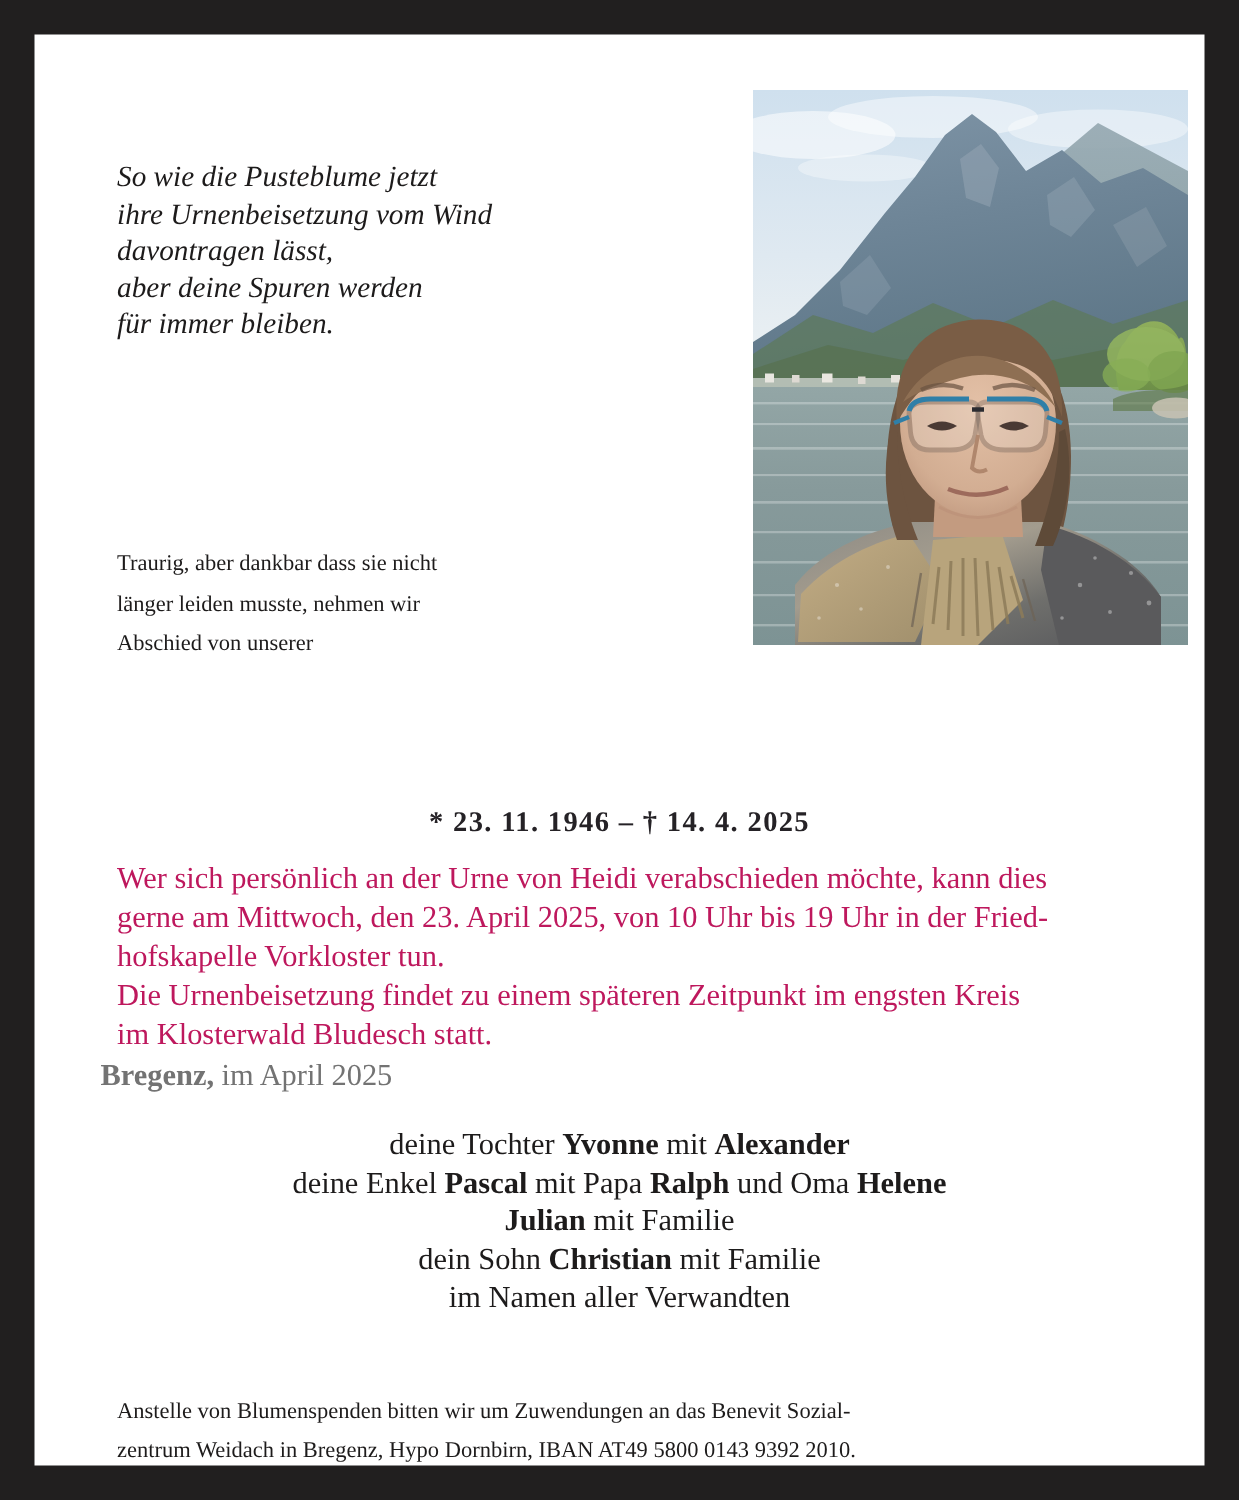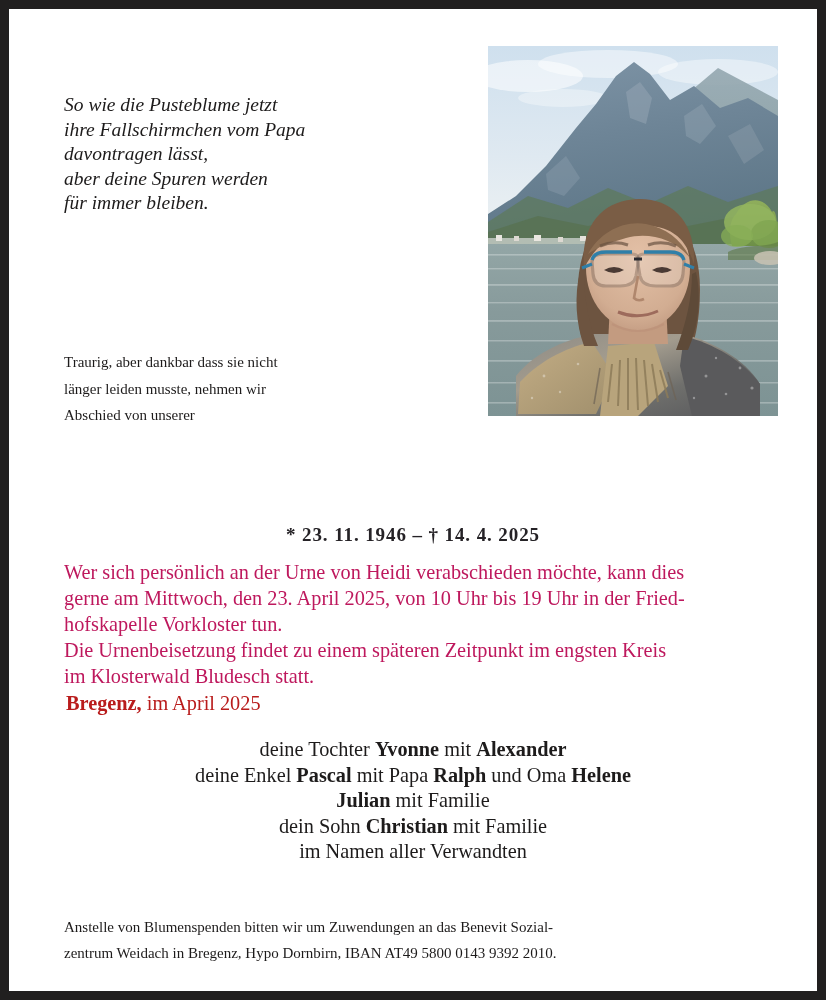--- a/index.html
+++ b/index.html
@@ -13,21 +13,21 @@
     height: 1000px;
     font-family: "Liberation Serif", "DejaVu Serif", serif;
     color: #1a1a1a;
   }
 
   .notice-frame {
     position: relative;
     width: 826px;
     height: 1000px;
     background: #211f1f;
-    padding: 9px;
+    padding: 23px;
   }
   .notice-inner {
     position: relative;
     width: 100%;
     height: 100%;
     background: #ffffff;
     overflow: hidden;
   }
 
   
@@ -100,25 +100,25 @@
     top: 550px;
     width: 713px;
     font-size: 20.3px;
     line-height: 26px;
     color: #be185d;
   }
   .body-copy p { margin: 0; }
 
   .place {
     position: absolute;
-    left: 57px;
+    left: 44px;
     top: 681px;
     font-size: 20.3px;
     line-height: 26px;
-    color: #b91c1c;
+    color: #737373;
   }
   .place b { font-weight: bold; }
 
   
   .family {
     position: absolute;
     left: 9px;
     right: 9px;
     top: 728px;
     text-align: center;
@@ -143,21 +143,21 @@
   .footer p { margin: 0; }
 </style>
 </head>
 <body>
 
 <div class="notice-frame">
   <div class="notice-inner">
 
     <div class="poem">
       <div class="line">So wie die Pusteblume jetzt</div>
-      <div class="line">ihre Fallschirmchen vom Papa</div>
+      <div class="line">ihre Urnenbeisetzung vom Wind</div>
       <div class="line">davontragen lässt,</div>
       <div class="line">aber deine Spuren werden</div>
       <div class="line">für immer bleiben.</div>
     </div>
 
     <div class="photo">
       <svg viewBox="0 0 290 370" preserveAspectRatio="none">
         <defs>
           <linearGradient id="sky" x1="0" y1="0" x2="0" y2="1">
             <stop offset="0%" stop-color="#cfe0ee"></stop>

